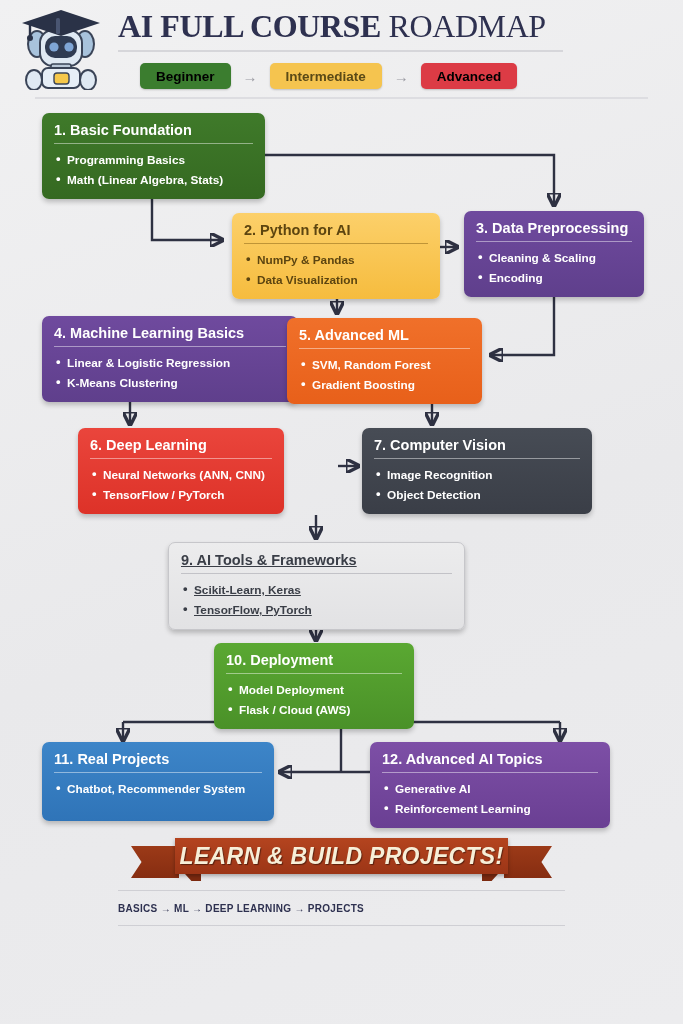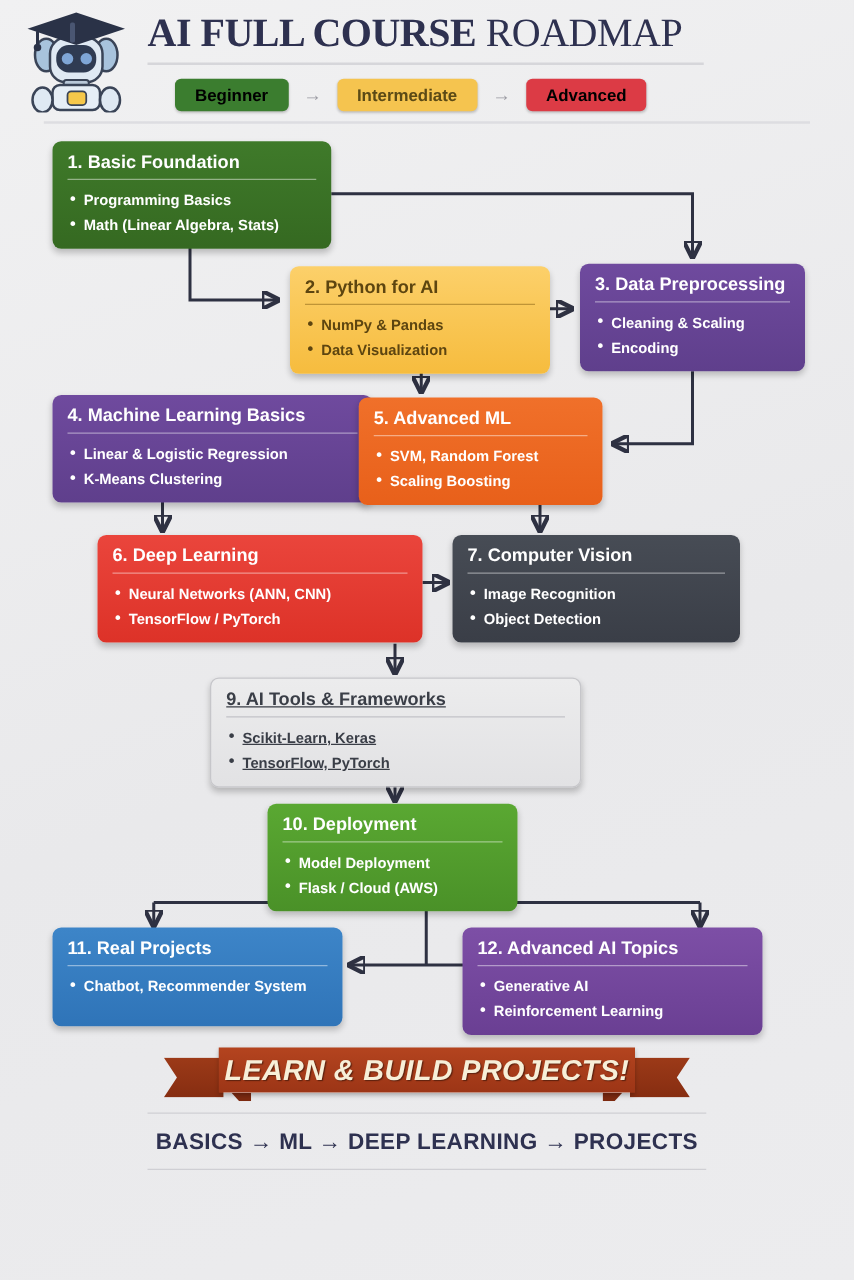--- a/index.html
+++ b/index.html
@@ -91,21 +91,21 @@
   .tail.l { left: -44px; clip-path: polygon(0 0,100% 0,100% 100%,0 100%,22% 50%); }
   .tail.r { right: -44px; clip-path: polygon(0 0,100% 0,78% 50%,100% 100%,0 100%); }
   .fold { position:absolute; top:36px; width: 16px; height: 7px; background:#7d2a10; }
   .fold.l { left: 10px; clip-path: polygon(0 0,100% 0,100% 100%,40% 100%); }
   .fold.r { right: 10px; clip-path: polygon(0 0,100% 0,60% 100%,0 100%); }
 
   
   .footer { position: absolute; left: 118px; top: 890px; width: 447px; }
   .f-rule { height: 1px; background:#cfcfd4; }
   .f-text {
-    text-align:center; font-size: 18px; font-weight:700; color:#2e3150;
+    font-size: 10px; font-weight:700; color:#2e3150;
     letter-spacing:.3px; padding: 12px 0 11px 0; white-space: nowrap;
   }
 
   
   svg.links { position:absolute; left:0; top:0; width:683px; height:1024px; pointer-events:none; }
   svg.links path, svg.links line { stroke:#2e3142; stroke-width:2.4; fill:none; }
 </style>
 </head>
 <body>
 
@@ -221,25 +221,25 @@
       <li>Linear &amp; Logistic Regression</li>
       <li>K-Means Clustering</li>
     </ul>
   </div>
 
   <div class="box b-orange" style="left:287px; top:318px; width:195px;">
     <div class="bx-title">5. Advanced ML</div>
     <div class="bx-rule"></div>
     <ul>
       <li>SVM, Random Forest</li>
-      <li>Scaling Boosting</li>
-    </ul>
-  </div>
-
-  <div class="box b-red" style="left:78px;  top:428px; width:260px;">
+      <li>Gradient Boosting</li>
+    </ul>
+  </div>
+
+  <div class="box b-red" style="left:78px;  top:428px; width:206px;">
     <div class="bx-title">6. Deep Learning</div>
     <div class="bx-rule"></div>
     <ul>
       <li>Neural Networks (ANN, CNN)</li>
       <li>TensorFlow / PyTorch</li>
     </ul>
   </div>
 
   <div class="box b-dark" style="left:362px; top:428px; width:230px;">
     <div class="bx-title">7. Computer Vision</div>

